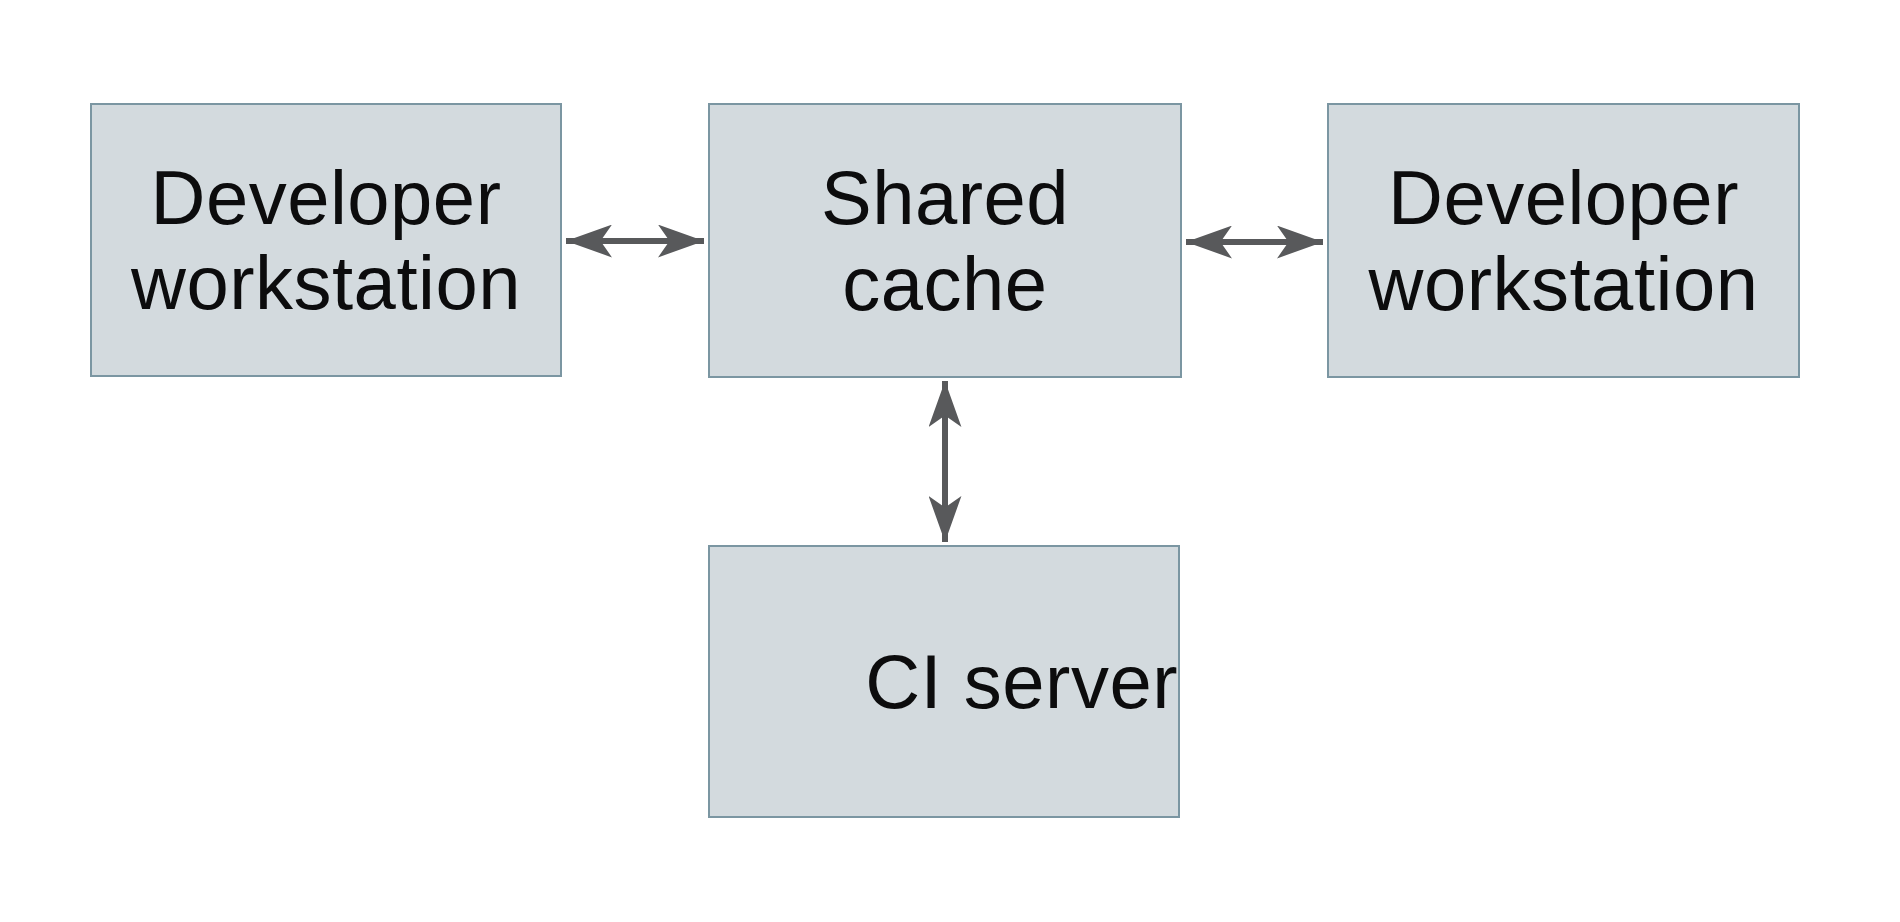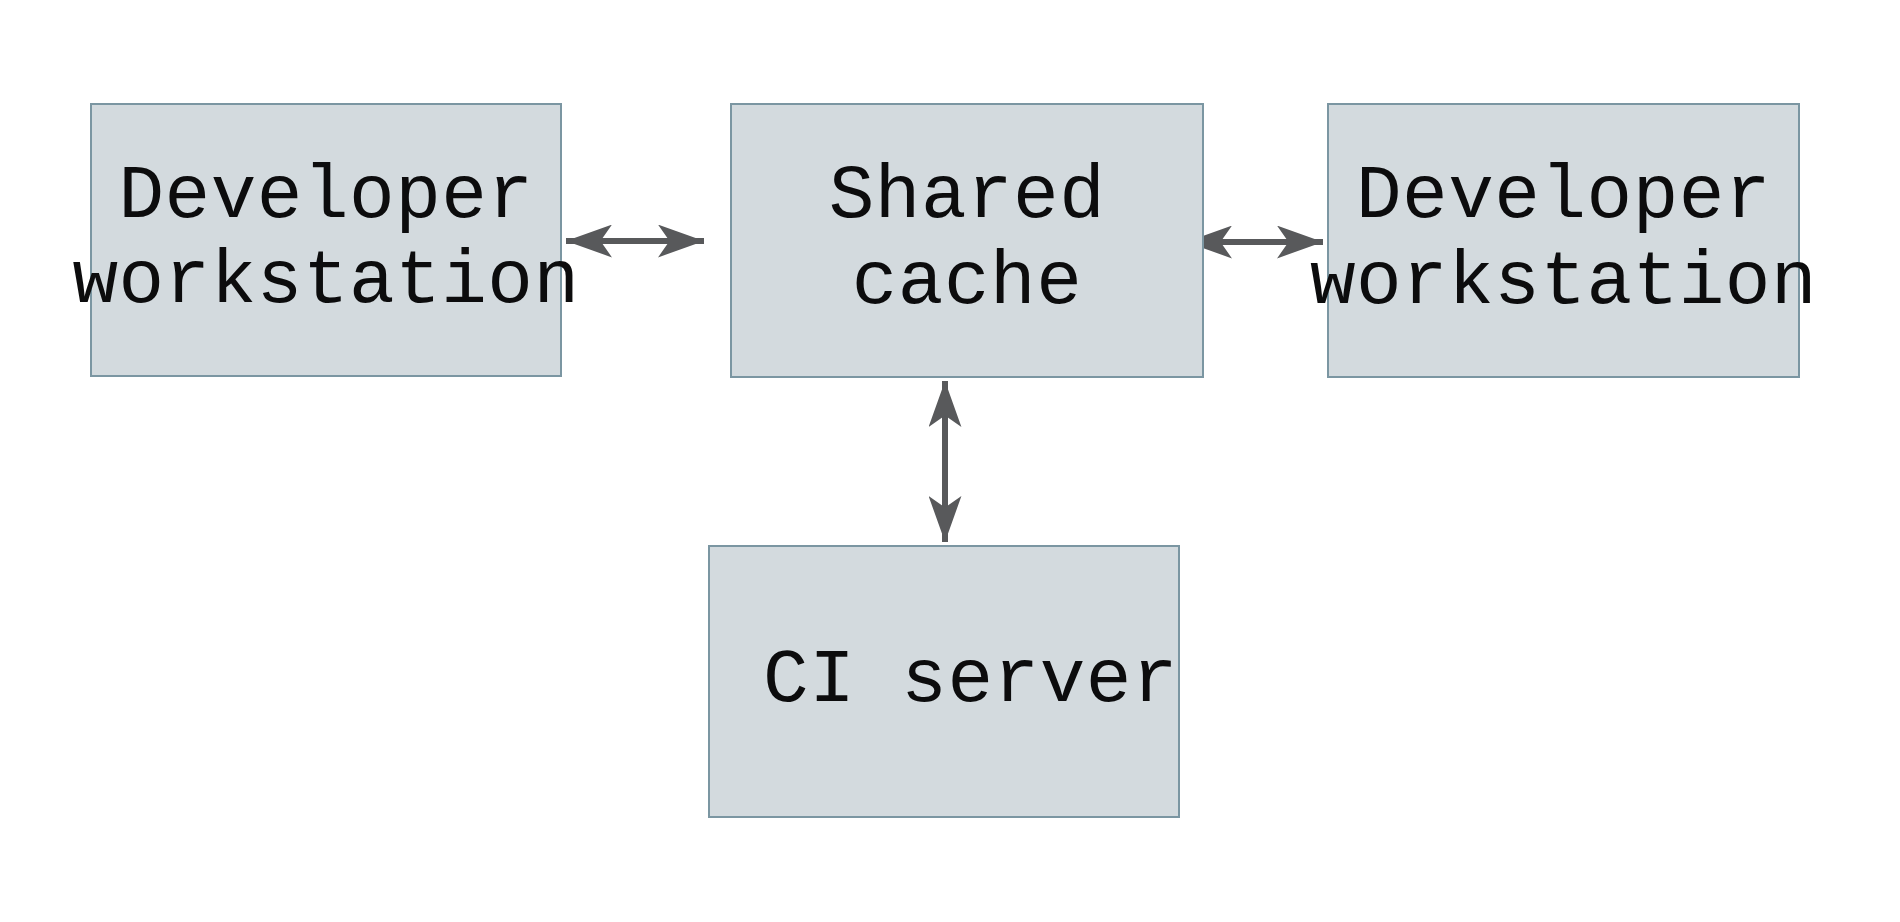--- a/index.html
+++ b/index.html
@@ -13,21 +13,20 @@
   html, body {
     width: 1900px; height: 922px;
     background: var(--bg);
     font-family: "Liberation Sans", sans-serif;
     overflow: hidden;
   }
   .canvas {
     position: relative;
     width: 1900px; height: 656px;
     background: var(--bg);
-    font-family: Liberation Mono, monospace;
   }
   .edges-layer {
     position: absolute;
     left: 0; top: 0;
     width: 1900px; height: 922px;
     display: block;
   }
   .edge {
     stroke: var(--arrow);
     stroke-width: 6;
@@ -40,21 +39,21 @@
     align-items: center;
     justify-content: center;
     text-align: center;
     color: var(--text);
     font-size: 76px;
     line-height: 1.12;
     letter-spacing: 0.5px;
     white-space: pre-line;
   }
   .node-left   { left: 90px;   top: 103px; width: 472px; height: 274px; }
-  .node-center { left: 730px;  top: 103px; width: 474px; height: 275px; }
+  .node-center { left: 708px;  top: 103px; width: 474px; height: 275px; }
   .node-right  { left: 1327px; top: 103px; width: 473px; height: 275px; }
   .node-ci     { left: 708px;  top: 545px; width: 472px; height: 273px; justify-content: flex-end; }
 </style>
 </head>
 <body>
 
 <div class="canvas">
 
   <svg class="edges-layer" viewBox="0 0 1900 922" xmlns="http://www.w3.org/2000/svg" aria-hidden="true">
     <defs>

